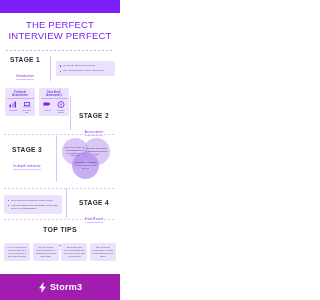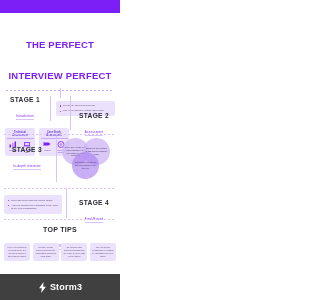--- a/index.html
+++ b/index.html
@@ -9,21 +9,21 @@
     font-family:"Liberation Sans","DejaVu Sans",sans-serif;
     -webkit-font-smoothing:antialiased;
   }
   .poster{position:relative;width:120px;height:300px;background:#fff;}
 
   
   .topbar{height:13px;background:#7c1ff7;width:100%;}
   .title-wrap{padding:7px 5px 6px;text-align:center;}
   .title{
     color:#7c1ff7;font-size:9.5px;line-height:10.5px;
-    font-weight:bold;letter-spacing:.2px;margin-top:20px;
+    font-weight:normal;letter-spacing:.2px;
   }
   .dashes{
     height:1px;margin:3px 6px 0;
     background:repeating-linear-gradient(to right,#c9a9f5 0 2px,transparent 2px 4px);
   }
   .stage-head{text-align:center;}
   .stage-title{
     color:#2b2b35;font-size:6.6px;font-weight:bold;letter-spacing:.3px;
   }
   .stage-sub{
@@ -88,21 +88,21 @@
   .tips-sub{color:#7c1ff7;font-size:3px;margin-top:1px;border-bottom:1px solid #d9c2fa;display:inline-block;padding-bottom:1px;}
   .tips-row{display:flex;gap:2.5px;padding:4px 4px 0;}
   .tip{
     flex:1;background:#ece1fd;border-radius:2px;
     padding:3px 2px;color:#5b4a7a;font-size:2.2px;line-height:3px;text-align:center;
   }
 
   
   .footer{
     position:absolute;left:0;bottom:0;width:120px;height:26px;
-    background:#404040;display:flex;align-items:center;justify-content:center;gap:3px;
+    background:#a21caf;display:flex;align-items:center;justify-content:center;gap:3px;
   }
   .bolt{width:9px;height:11px;}
   .brand{color:#fff;font-size:9px;font-weight:bold;letter-spacing:.2px;}
 </style>
 </head>
 <body>
 
 <div class="poster">
 
   <div class="topbar"></div>

